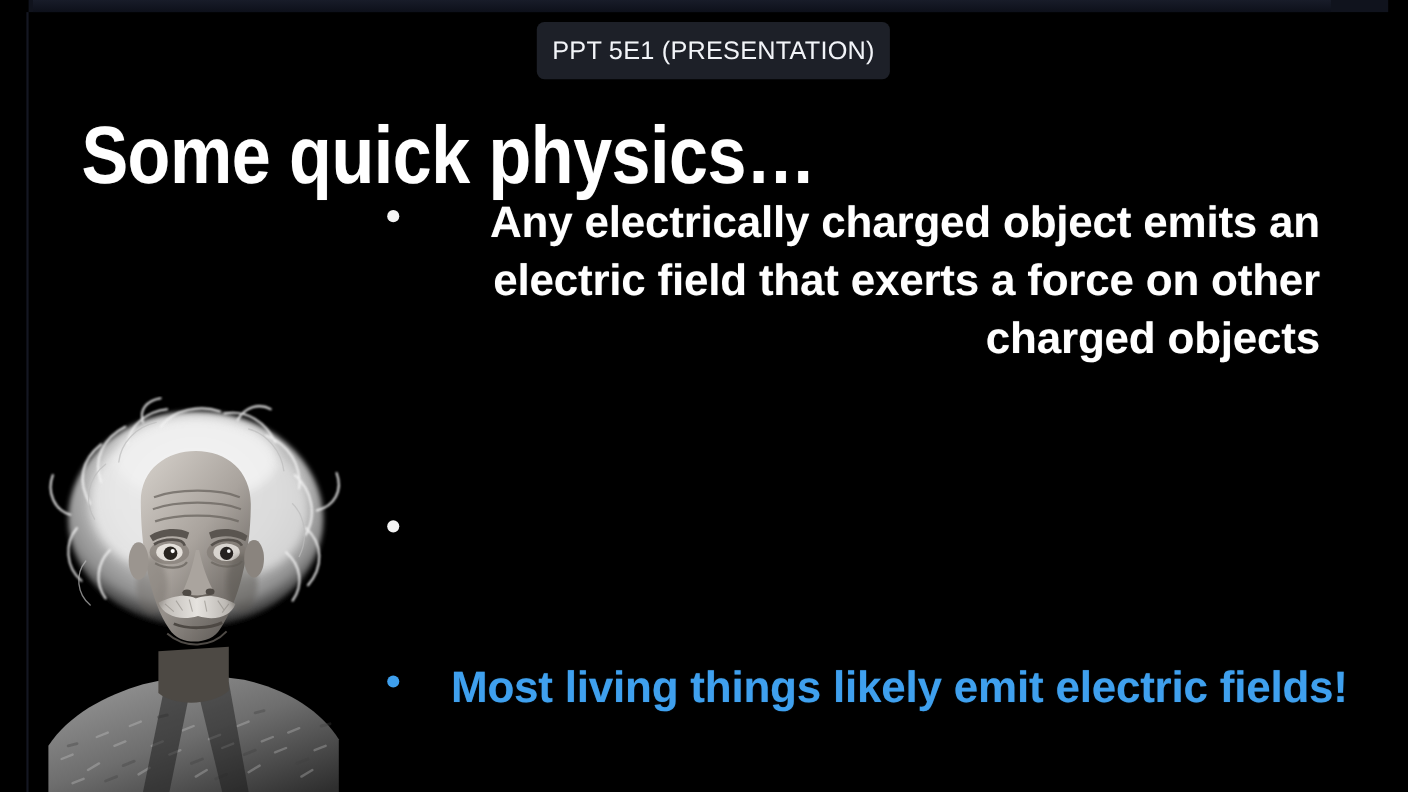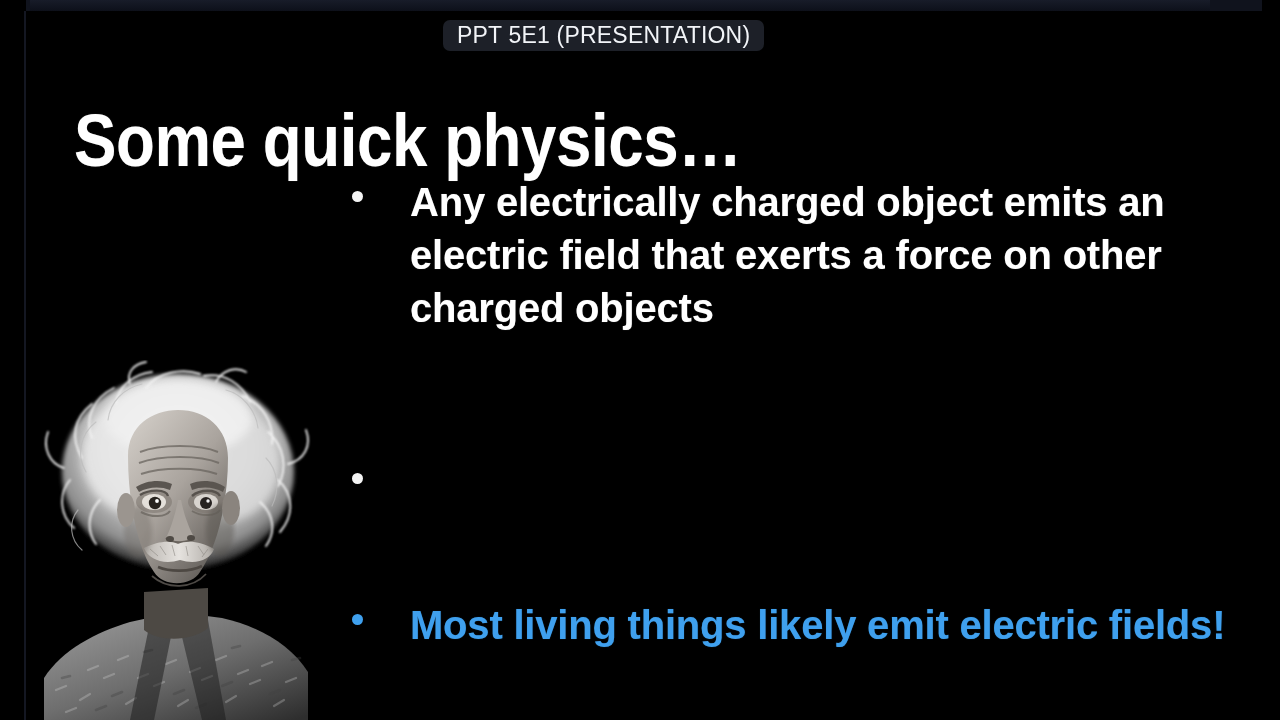--- a/index.html
+++ b/index.html
@@ -56,23 +56,23 @@
     position: absolute;
     right: 0; top: 0;
     width: 18px;
     height: 720px;
     background: #000000;
   }
 
   
   .title-badge {
     position: absolute;
-    left: 443px;
+    left: 488px;
     top: 20px;
-    height: 31px;
+    height: 52px;
     padding: 0 14px;
     display: flex;
     align-items: center;
     background: #1d2028;
     border-radius: 7px;
     box-sizing: border-box;
   }
   .title-badge-label {
     color: #f2f4f8;
     font-family: "Liberation Sans", sans-serif;
@@ -116,21 +116,21 @@
     position: absolute;
     left: 352px;
     top: 176px;
     width: 890px;
   }
   .bullet-item {
     position: relative;
     display: flex;
     align-items: flex-start;
   }
-  .bullet-item.b1 { margin-top: 0px; }
+  .bullet-item.b1 { margin-top: 0px; text-align: right; }
   .bullet-item.b2 { margin-top: 122px; }
   .bullet-item.b3 { margin-top: 115px; }
 
   .bullet-marker {
     flex: 0 0 auto;
     width: 11px;
     height: 11px;
     border-radius: 50%;
     background: #f4f4f4;
     margin-top: 15px;

